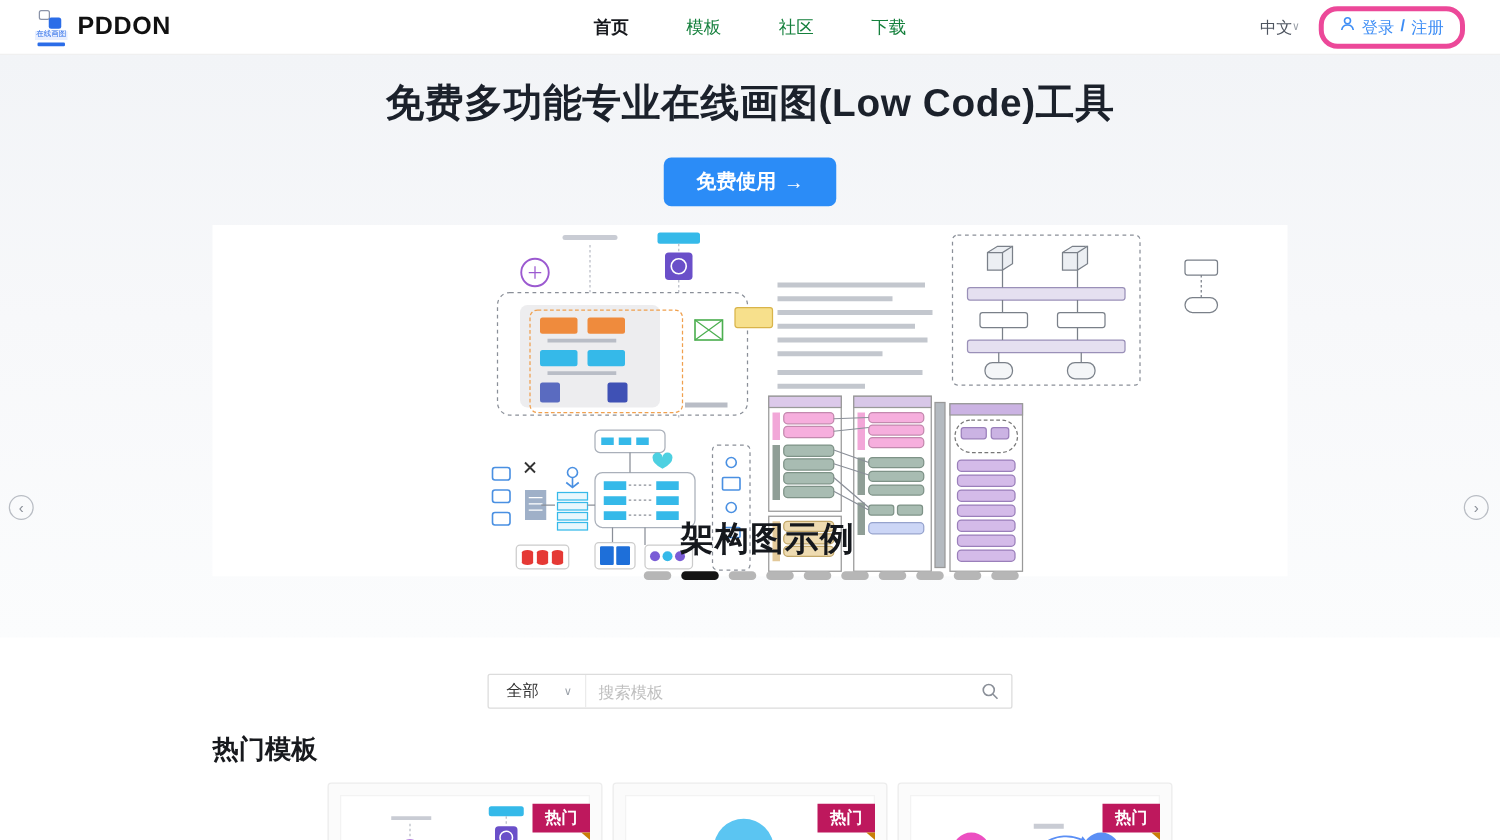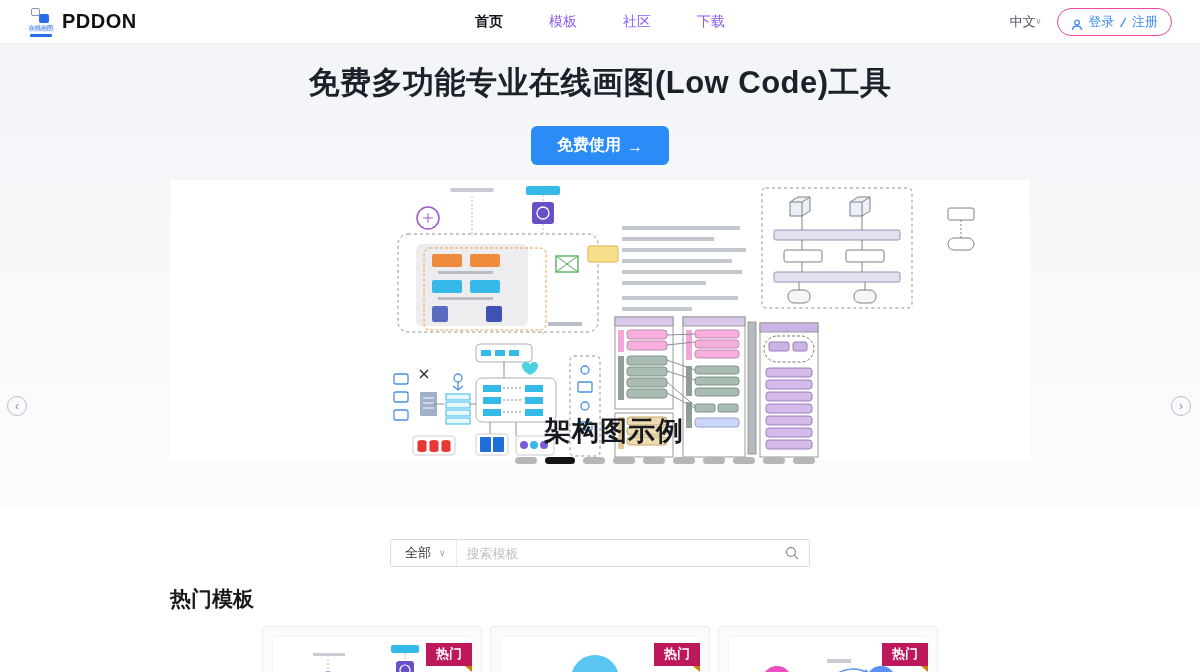--- a/index.html
+++ b/index.html
@@ -10,46 +10,46 @@
   .header { height:44px; display:flex; align-items:center; padding:0 28px;
     background:#fff; border-bottom:1px solid #f0f0f0; position:relative; }
   .logo { display:flex; align-items:center; gap:8px; }
   .logo-icon { width:26px; height:34px; position:relative; }
   .logo-sq1 { position:absolute; left:3px; top:3px; width:9px; height:8px; border:1.5px solid #8a93a8; border-radius:2px; background:#fff; }
   .logo-sq2 { position:absolute; left:11px; top:9px; width:10px; height:9px; background:#2b6de8; border-radius:2px; }
   .logo-cap { position:absolute; left:0; top:20px; width:26px; font-size:6px; line-height:7px; color:#2b6de8; background:#e8efff; text-align:center; white-space:nowrap; }
   .logo-bar { position:absolute; left:2px; top:29px; width:22px; height:3px; background:#2b6de8; border-radius:1px; }
   .brand { font-size:20px; font-weight:bold; color:#111; letter-spacing:.5px; }
   .nav { position:absolute; left:0; right:0; display:flex; justify-content:center; gap:46px; pointer-events:none; }
-  .nav a { pointer-events:auto; font-size:14px; color:#8b5cf6; text-decoration:none; cursor:pointer; }
+  .nav a { pointer-events:auto; font-size:14px; color:#15803d; text-decoration:none; cursor:pointer; }
   .nav a.active { color:#16181d; font-weight:bold; }
   .header-right { margin-left:auto; display:flex; align-items:center; gap:16px; z-index:2; }
   .lang { font-size:13px; color:#4e5560; display:flex; align-items:center; gap:0; cursor:pointer;font-family:Liberation Mono, monospace; }
   .chev { font-size:9px; color:#9aa0a8; }
-  .auth-pill { display:flex; align-items:flex-end; gap:5px; border:1px solid #ec4899; border-radius:15px; padding:4px 13px; font-size:13px; color:#3d8df5; cursor:pointer; background:#fff;font-family:Liberation Mono, monospace; }
+  .auth-pill { display:flex; align-items:flex-start; gap:5px; border:4px solid #ec4899; border-radius:15px; padding:4px 13px; font-size:13px; color:#3d8df5; cursor:pointer; background:#fff; }
   .auth-pill .slash { font-weight:bold; }
   .user-glyph { width:12px; height:12px; display:inline-block; }
 
   
   .hero { height:466px; background:linear-gradient(180deg,#f2f4f7 0%,#f7f8fa 45%,#fbfcfd 100%); position:relative; text-align:center; padding-top:18px; }
   .hero-title { font-size:31px; font-weight:bold; color:#1b212b; letter-spacing:.5px; }
   .hero-desc { width:878px; margin:13px auto 0; text-align:left; font-size:13px; line-height:20px; color:#5e6a7a; }
   .cta { display:inline-flex; align-items:flex-end; gap:6px; margin-top:22px; background:#2b8cf7; color:#fff; border:none; border-radius:6px; padding:9px 26px; font-size:16px; font-weight:bold; cursor:pointer; font-family:inherit; }
   .carousel { width:860px; height:281px; margin:15px auto 0; background:#fff; position:relative; }
   .carousel-caption { position:absolute; left:374px; top:233px; font-size:27px; font-weight:bold; color:#15181d; letter-spacing:1px; }
   .dots { position:absolute; left:345px; bottom:-3px; display:flex; gap:8px; align-items:center; }
   .dot { width:22px; height:7px; border-radius:4px; background:#b6b6b6; cursor:pointer; }
   .dot.active { width:30px; background:#141414; }
   .arrow-btn { position:absolute; top:352px; width:20px; height:20px; border-radius:50%; border:1.5px solid #b9bdc4; color:#8a8f98; background:transparent; font-size:12px; line-height:16px; text-align:center; cursor:pointer; }
   .arrow-left { left:7px; } .arrow-right { right:9px; }
 
   
   .search-row { display:flex; justify-content:center; margin-top:29px; }
   .search-box { width:420px; height:28px; border:1px solid #dcdcdc; border-radius:2px; display:flex; align-items:center; background:#fff; }
-  .search-filter { display:flex; align-items:center; gap:8px; padding:0 10px 0 14px; height:100%; border-right:1px solid #ebebeb; font-size:13px; color:#333; cursor:pointer; }
+  .search-filter { display:flex; align-items:center; gap:20px; padding:0 10px 0 14px; height:100%; border-right:1px solid #ebebeb; font-size:13px; color:#333; cursor:pointer; }
   .search-input { flex:1; border:none; outline:none; padding:0 10px; font-size:13px; color:#333; font-family:inherit; background:transparent; }
   .search-input::placeholder { color:#bfbfbf; }
   .search-glyph { margin-right:10px; cursor:pointer; display:flex; }
 
   
   .section-title { margin:18px 0 0 170px; font-size:21px; font-weight:bold; color:#17191d; }
   .cards { display:flex; justify-content:center; gap:8px; margin-top:13px; }
   .card { width:220px; height:220px; background:#fbfbfb; border:1px solid #ececec; border-radius:3px; padding:9px 9px 0; position:relative; cursor:pointer; }
   .card-preview { background:#fff; height:170px; border:1px solid #f3f3f3; overflow:hidden; }
   .badge { position:absolute; top:16px; right:9px; background:#be185d; color:#fff; font-size:13px; font-weight:bold; padding:2px 10px 3px; }

